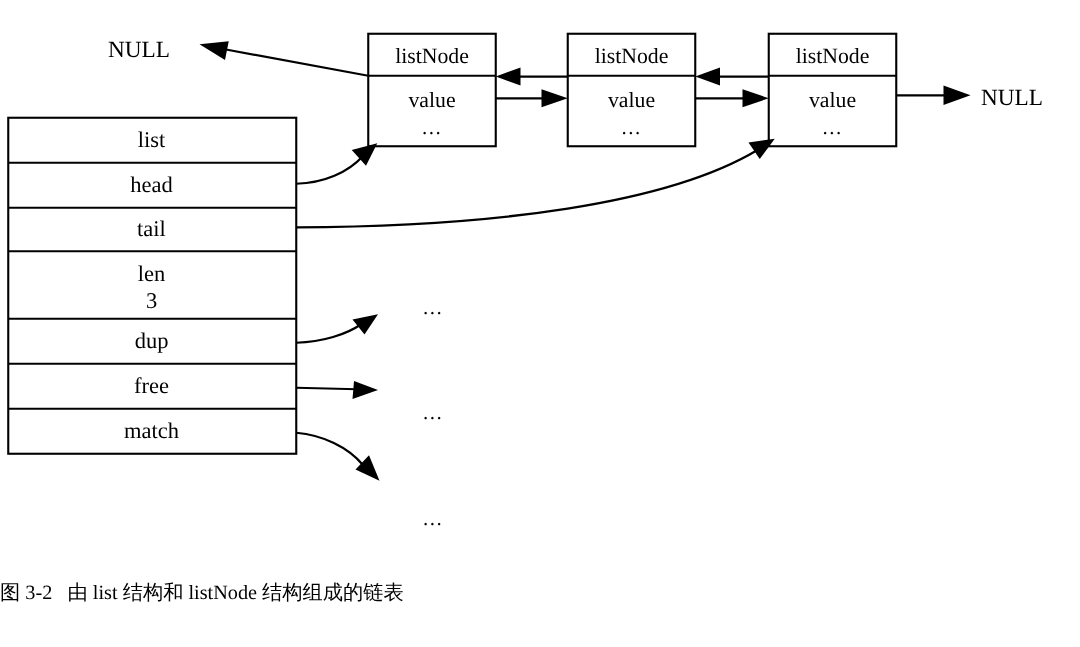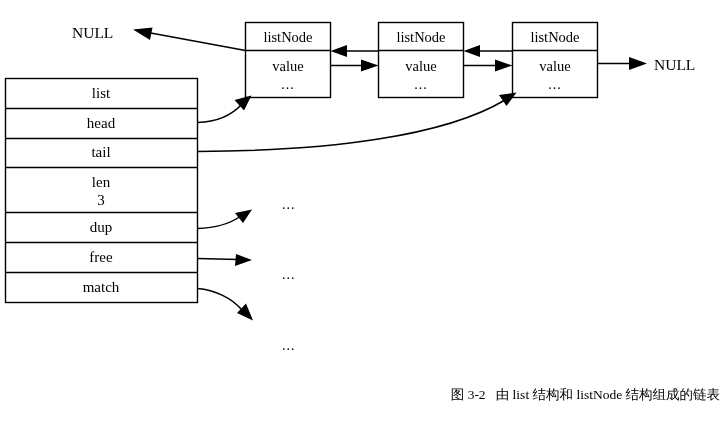--- a/index.html
+++ b/index.html
@@ -55,21 +55,21 @@
   }
   .t-dots {
     font-size: 14px;
     letter-spacing: 1px;
   }
   .caption {
     position: absolute;
     left: 0;
     top: 386px;
     width: 720px;
-    text-align: right;
+    text-align: left;
     font-size: 13.5px;
     color: #000000;
     font-family: "Liberation Serif", "DejaVu Serif", serif;
     white-space: pre;
   }
 </style>
 </head>
 <body>
 
 <div id="page">

